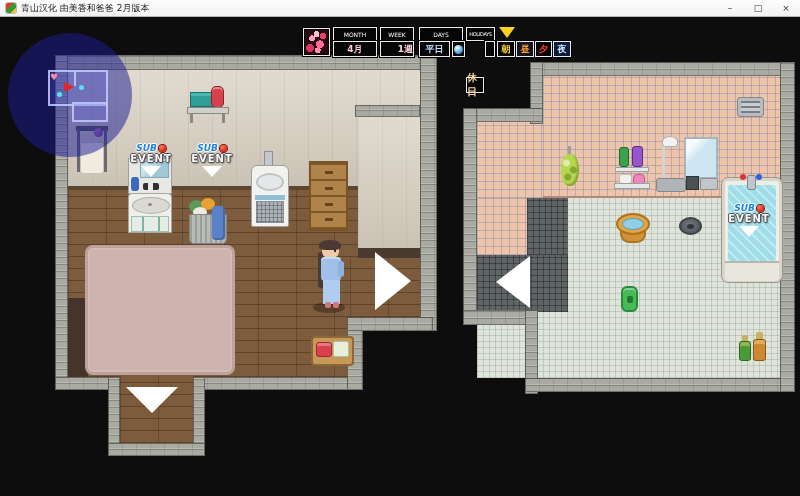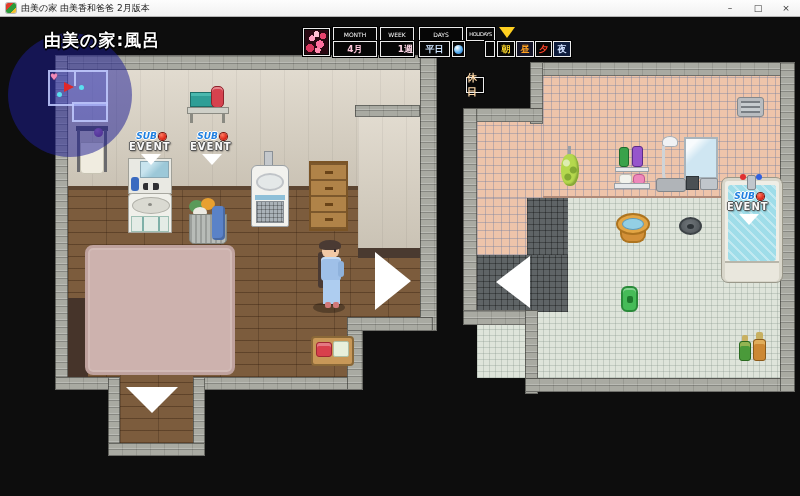--- a/index.html
+++ b/index.html
@@ -42,21 +42,21 @@
   .orb{width:9px;height:9px;border-radius:50%;background:radial-gradient(circle at 35% 30%,#ffffff,#58b0f0 55%,#1c5cb8);}
   .yarrow{position:absolute;background:#ffd020;clip-path:polygon(0 0,100% 0,50% 100%);filter:drop-shadow(0 1px 0 #000);z-index:71;}
   .calart{width:100%;height:100%;background:#2a0812;background-image:
     radial-gradient(circle at 30% 35%,#ff9ec0 0 3px,transparent 3px),
     radial-gradient(circle at 65% 60%,#ff6e9e 0 4px,transparent 4px),
     radial-gradient(circle at 50% 18%,#ffc0d4 0 3px,transparent 3px),
     radial-gradient(circle at 78% 25%,#e8436e 0 3px,transparent 3px),
     radial-gradient(circle at 22% 75%,#d8365e 0 4px,transparent 4px),
     radial-gradient(circle at 55% 85%,#ff8cb0 0 3px,transparent 3px);}
   
-  .subevent{position:absolute;width:44px;z-index:30;line-height:1;}
+  .subevent{position:absolute;width:44px;text-align:center;z-index:30;line-height:1;margin-top:12px;}
   .se-row{display:flex;align-items:center;justify-content:center;gap:2px;}
   .se-sub{font-size:9px;font-weight:bold;font-style:italic;color:#1e7fe0;text-shadow:-1px 0 #fff,1px 0 #fff,0 -1px #fff,0 1px #fff;}
   .se-dot{width:7px;height:7px;border-radius:50%;background:radial-gradient(circle at 35% 30%,#ff7a60,#d91f10 70%);box-shadow:0 0 0 1px #7a1008;}
   .se-event{font-size:10px;font-weight:bold;letter-spacing:1px;color:#fafafa;text-shadow:-1px 0 #555,1px 0 #555,0 -1px #555,0 1px #555,1px 1px 2px #111;margin-top:1px;}
   .se-chev{width:20px;height:11px;margin:2px auto 0;background:#fff;clip-path:polygon(0 0,100% 0,50% 100%);filter:drop-shadow(0 1px 1px rgba(0,0,0,.5));}
   
   .warrow{position:absolute;background:#fff;filter:drop-shadow(1px 2px 2px rgba(0,0,0,.45));z-index:40;}
   .a-right{clip-path:polygon(0 0,100% 50%,0 100%);}
   .a-left{clip-path:polygon(100% 0,0 50%,100% 100%);}
   .a-down{clip-path:polygon(0 0,100% 0,50% 100%);}
@@ -67,21 +67,21 @@
   .mmroom{position:absolute;border:2px solid rgba(195,205,255,.85);background:rgba(90,100,220,.25);z-index:55;}
   .mmdot{position:absolute;width:5px;height:5px;border-radius:50%;background:#5ae0f0;z-index:56;}
   .mmheart{position:absolute;font-size:9px;color:#f08ab8;z-index:56;text-shadow:0 0 1px #803050;}
   .mmarrow{position:absolute;width:10px;height:10px;background:#e02828;clip-path:polygon(0 0,100% 50%,0 100%);z-index:56;filter:drop-shadow(0 0 1px #500);}
 </style>
 </head>
 <body>
 
 <div id="titlebar">
   <div id="appicon"></div>
-  <div id="wtitle">由美の家 由美香和爸爸 2月版本</div>
+  <div id="wtitle">青山汉化 由美香和爸爸 2月版本</div>
   <div class="wbtn">–</div>
   <div class="wbtn">□</div>
   <div class="wbtn">×</div>
 </div>
 
 <div id="stage">
 
   <div class="beige" style="left:68px;top:54px;width:352px;height:120px;"></div>
   <div class="abs" style="left:68px;top:170px;width:352px;height:4px;background:#5c4531;"></div>
   <div class="wood" style="left:68px;top:174px;width:292px;height:187px;"></div>
@@ -274,21 +274,20 @@
 
   <div id="bluecircle"></div>
   <div class="mmroom" style="left:48px;top:54px;width:56px;height:32px;">
     <div class="abs" style="left:24px;top:0;width:2px;height:14px;background:rgba(195,205,255,.85);"></div>
   </div>
   <div class="mmroom" style="left:72px;top:86px;width:32px;height:16px;"></div>
   <span class="mmheart" style="left:50px;top:56px;">♥</span>
   <div class="mmarrow" style="left:64px;top:66px;"></div>
   <div class="mmdot" style="left:57px;top:76px;"></div>
   <div class="mmdot" style="left:79px;top:69px;"></div>
-  <div id="loclabel">由美の家:風呂</div>
 
   <div class="hbox" style="left:303px;top:12px;width:27px;height:28px;padding:1px;">
       <div class="calart"></div>
     </div>
   <div class="hbox lab" style="left:333px;top:11px;width:44px;height:14px;">
       <span>MONTH</span>
     </div>
   <div class="hbox lab" style="left:380px;top:11px;width:34px;height:14px;">
       <span>WEEK</span>
     </div>

